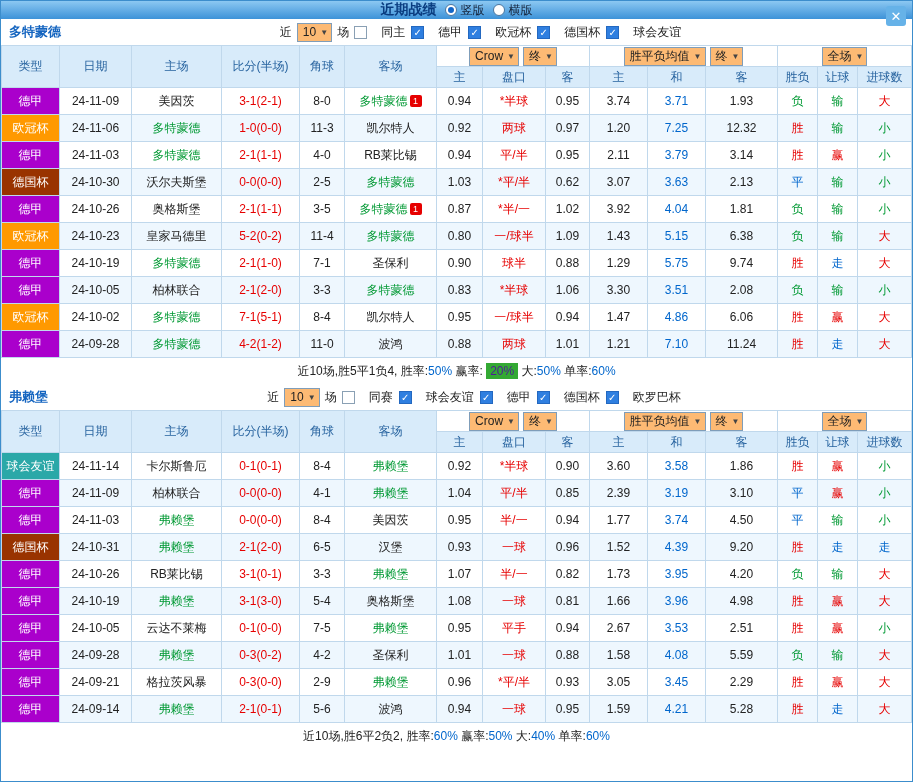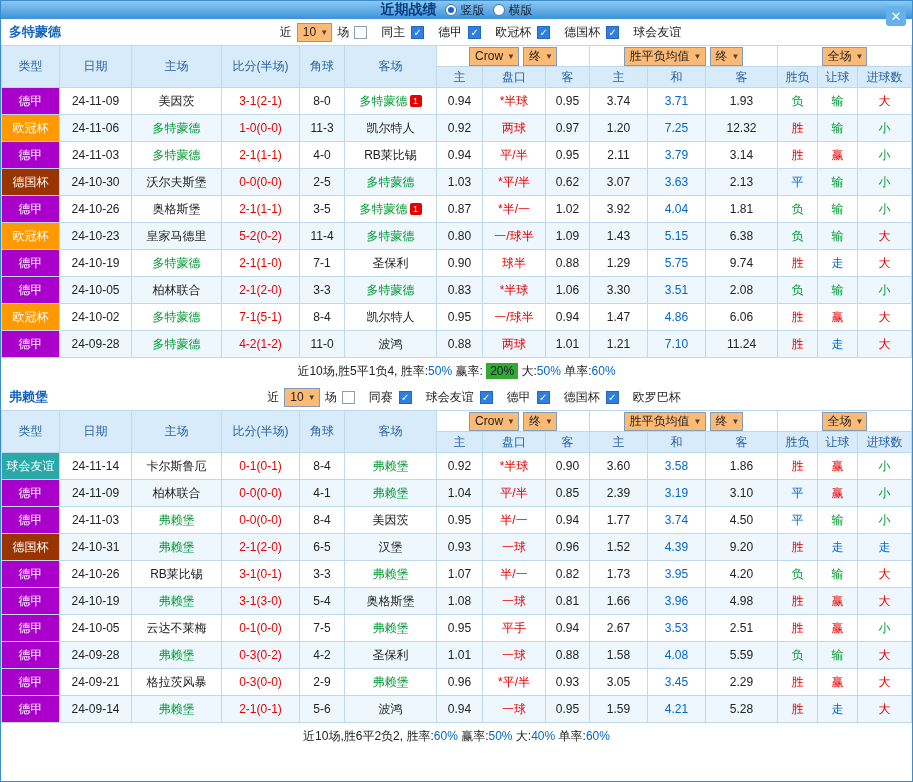--- a/index.html
+++ b/index.html
@@ -42,21 +42,21 @@
   .c-r { color:#e60000; }
   .c-g { color:#009933; }
   .c-b { color:#0066cc; }
   .c-k { color:#222222; }
 
   .mark { display:inline-block; background:#e60000; color:#fff; font-size:9px; width:12px; height:12px; line-height:12px; font-style:normal; margin-left:2px; vertical-align:middle; border-radius:2px; text-align:center; }
 
   
   .summary { height:26px; display:flex; align-items:center; justify-content:center; font-size:12px; color:#222; }
   .summary span { white-space:pre; }
-  .gbox { background:#33a933; color:#0f172a; padding:1px 4px; }
+  .gbox { background:#33a933; color:#4c1d95; padding:1px 4px; }
 </style>
 </head>
 <body>
 
 <div class="panel">
 
   <div class="titlebar">
     <div class="titlebar-center">
       <span class="tb-title">近期战绩</span>
       <span class="radio">

